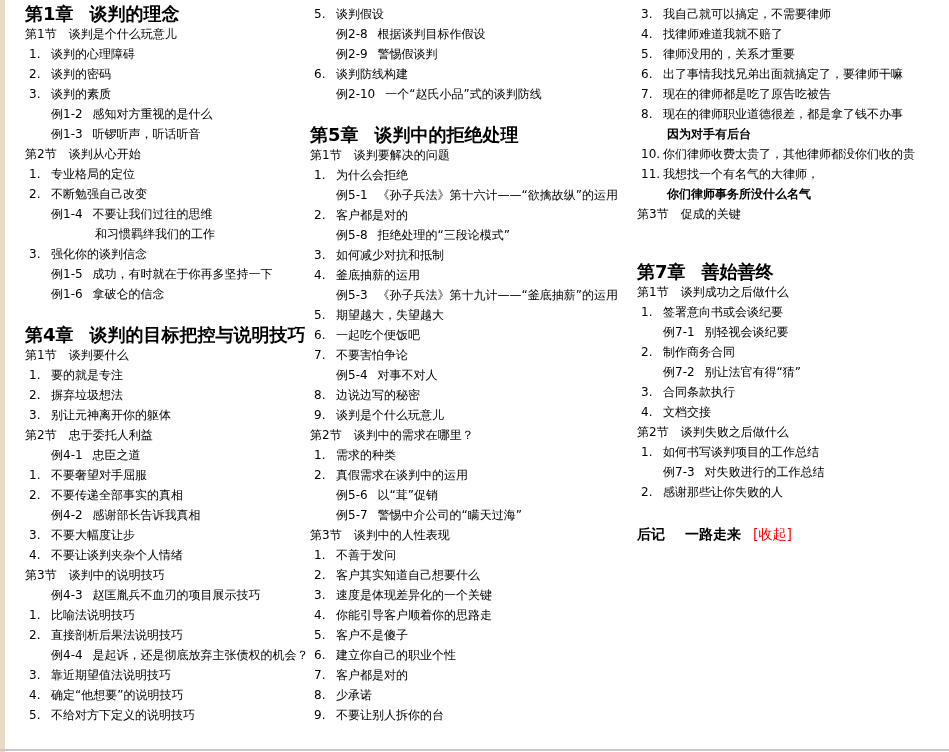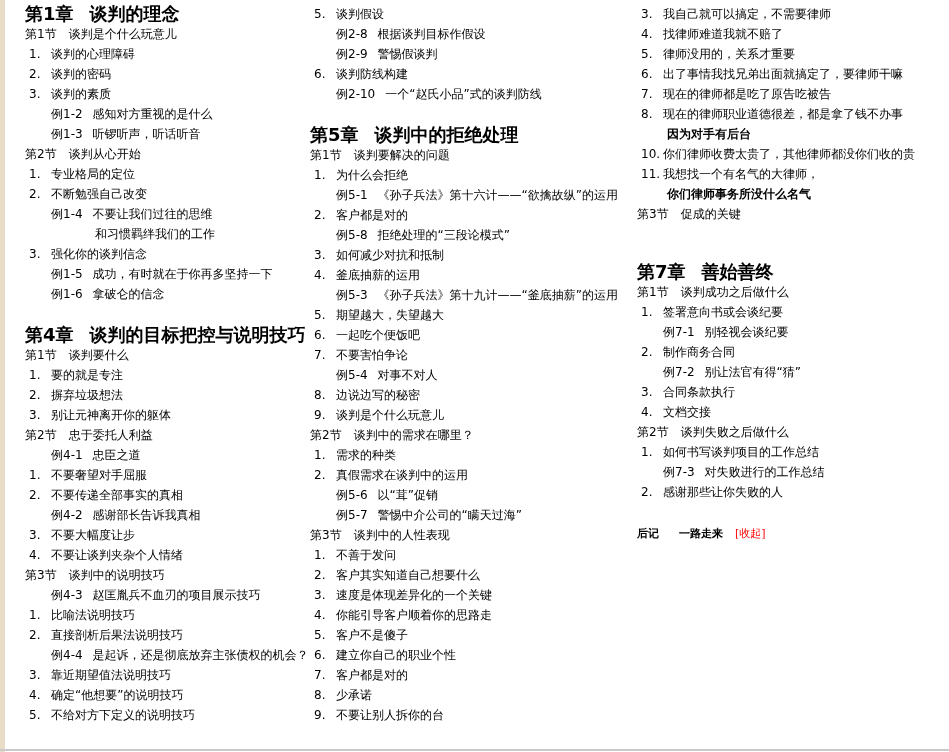--- a/index.html
+++ b/index.html
@@ -19,21 +19,21 @@
   .row.chapter{font-weight:bold;font-size:18px;}
   .chapter .lbl{margin-right:16px;}
   .section .lbl{margin-right:12px;}
   .item .num{display:inline-block;min-width:22px;padding-left:4px;}
   .example{padding-left:26px;}
   .example .lbl{margin-right:10px;}
   .cont{padding-left:70px;}
   .cont-item{padding-left:30px;font-weight:bold;}
   .gap{height:21px;}
   .gap2{height:38px;}
-  .ps{height:22px;line-height:22px;font-size:11px;font-weight:bold;white-space:nowrap;}
+  .ps{height:22px;line-height:22px;font-size:14px;font-weight:bold;white-space:nowrap;}
   .ps .ps-title{margin-left:20px;}
   .ps .ps-collapse{margin-left:12px;font-weight:normal;cursor:pointer;}
 </style>
 </head>
 <body style="background: rgb(255, 255, 255);">
 
 <div class="page">
   <div class="edge-strip" style="background: rgb(233, 221, 199);"></div>
   <div class="col col-left">
       <div class="row chapter"><span class="lbl">第1章</span><span class="ttl">谈判的理念</span></div>

